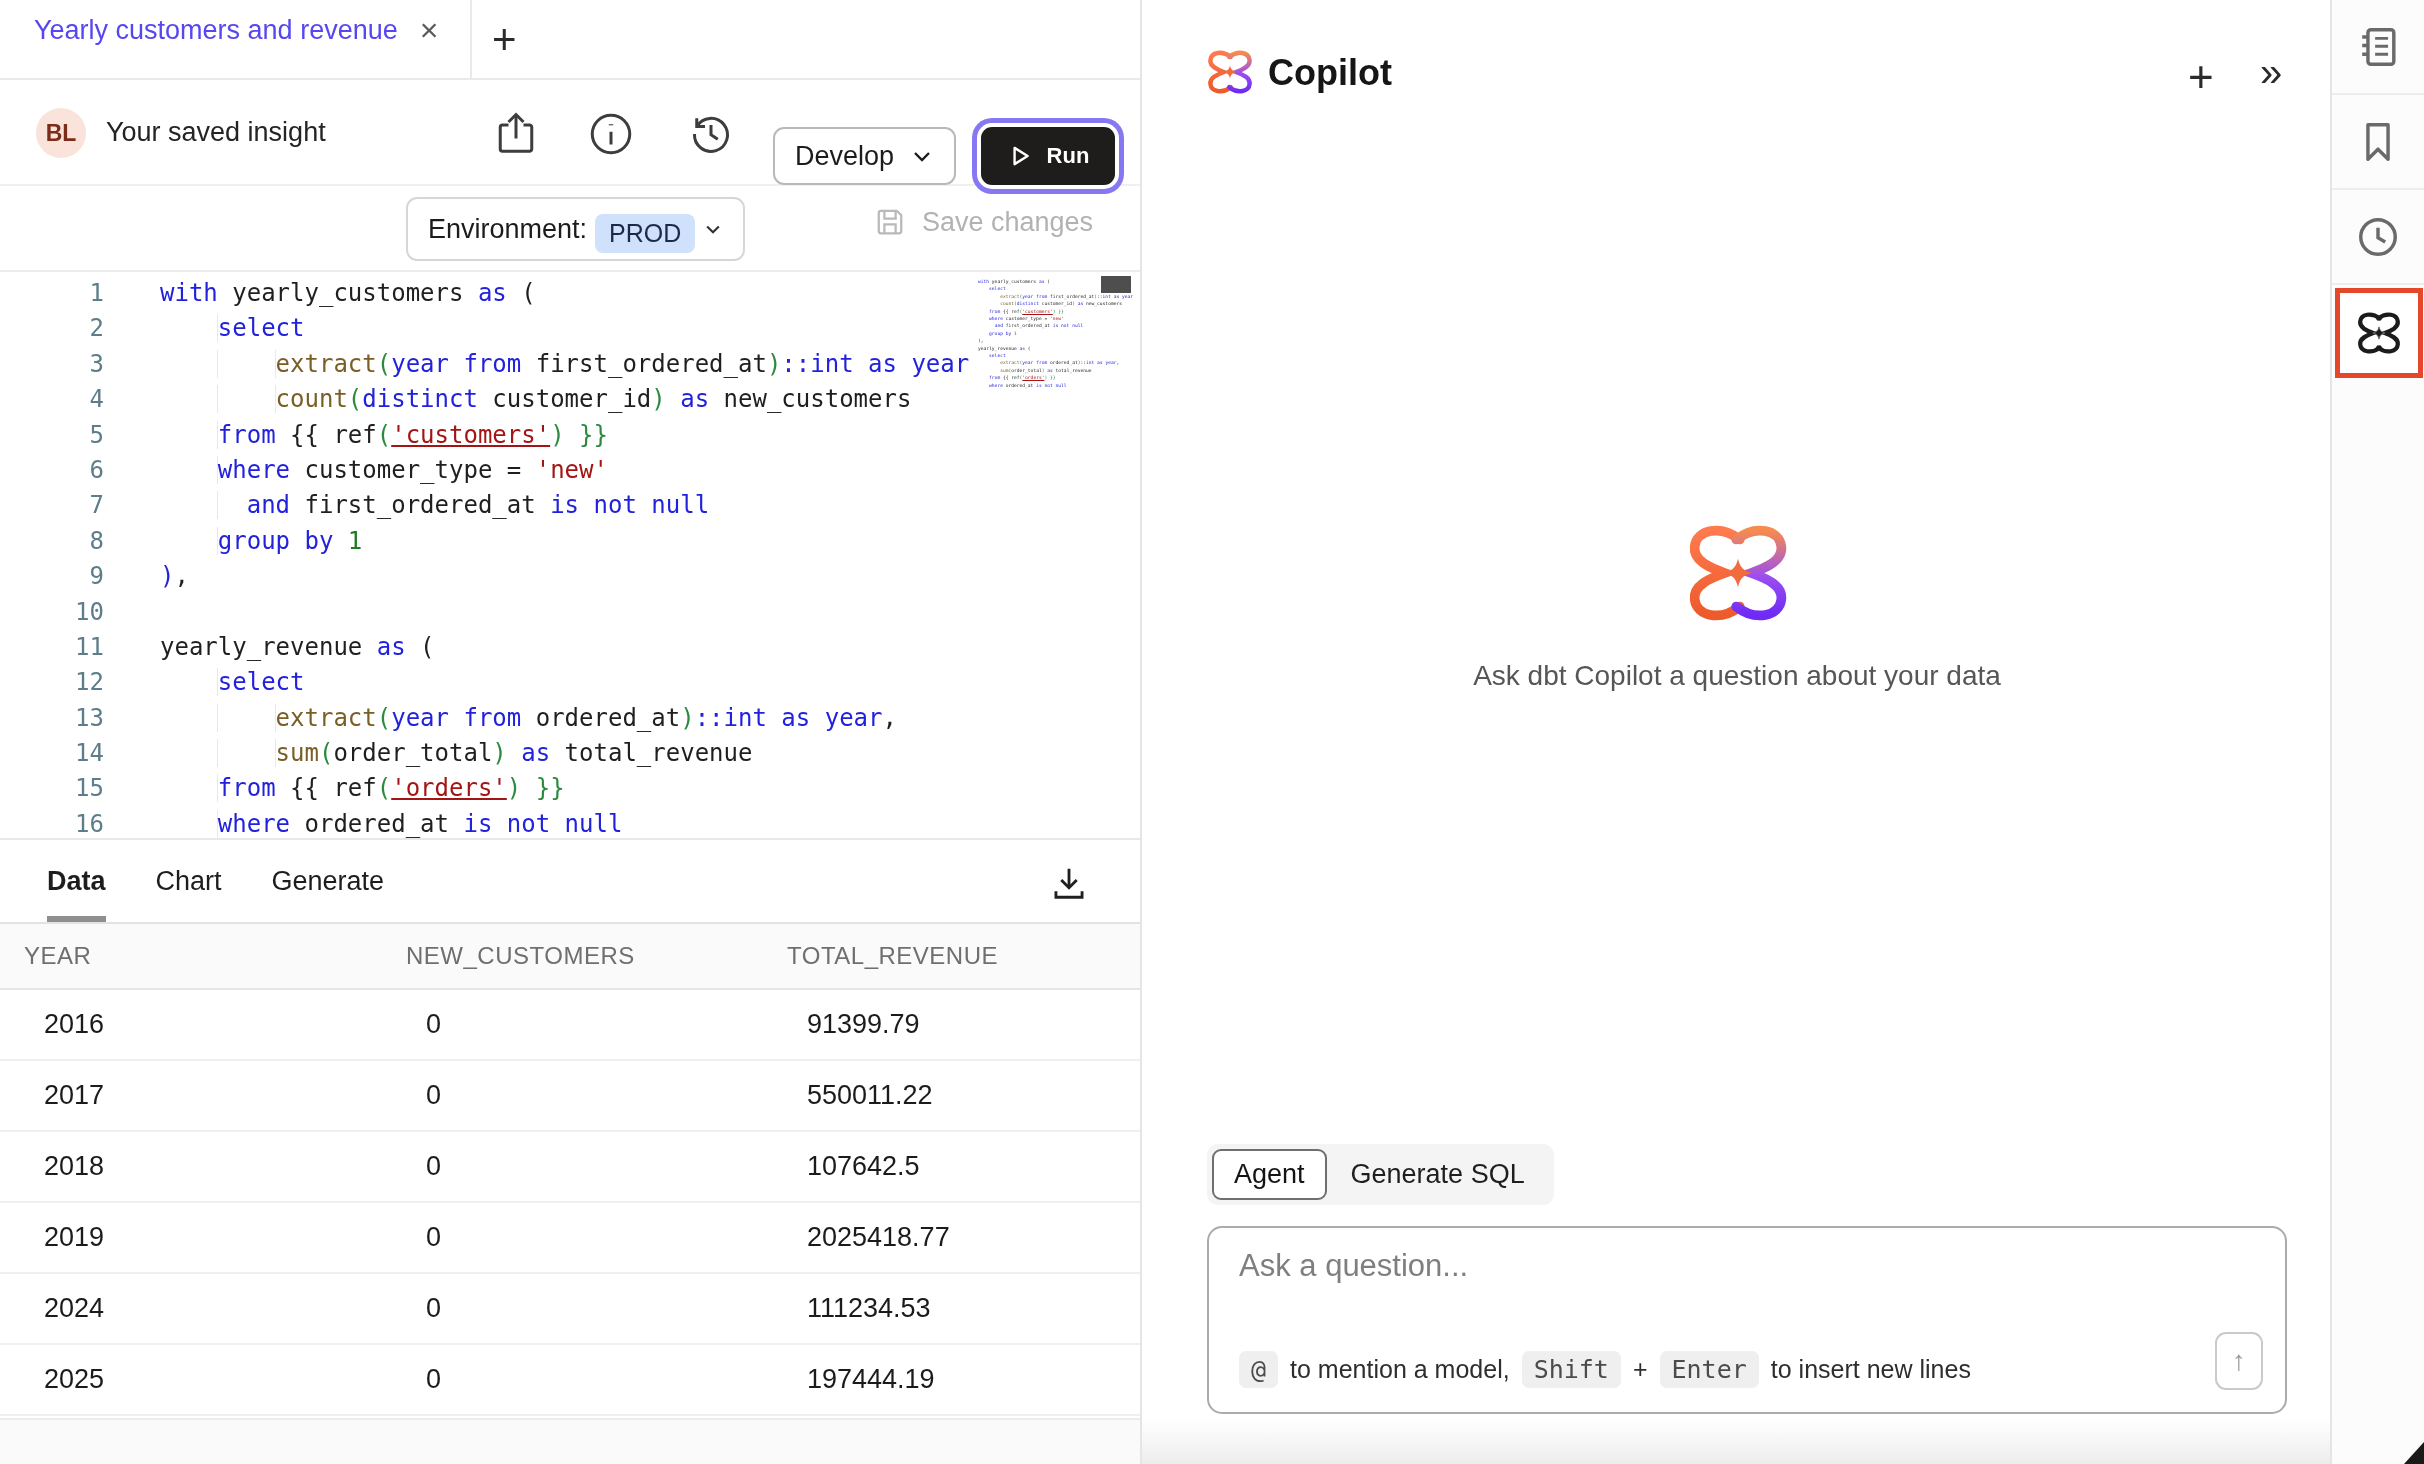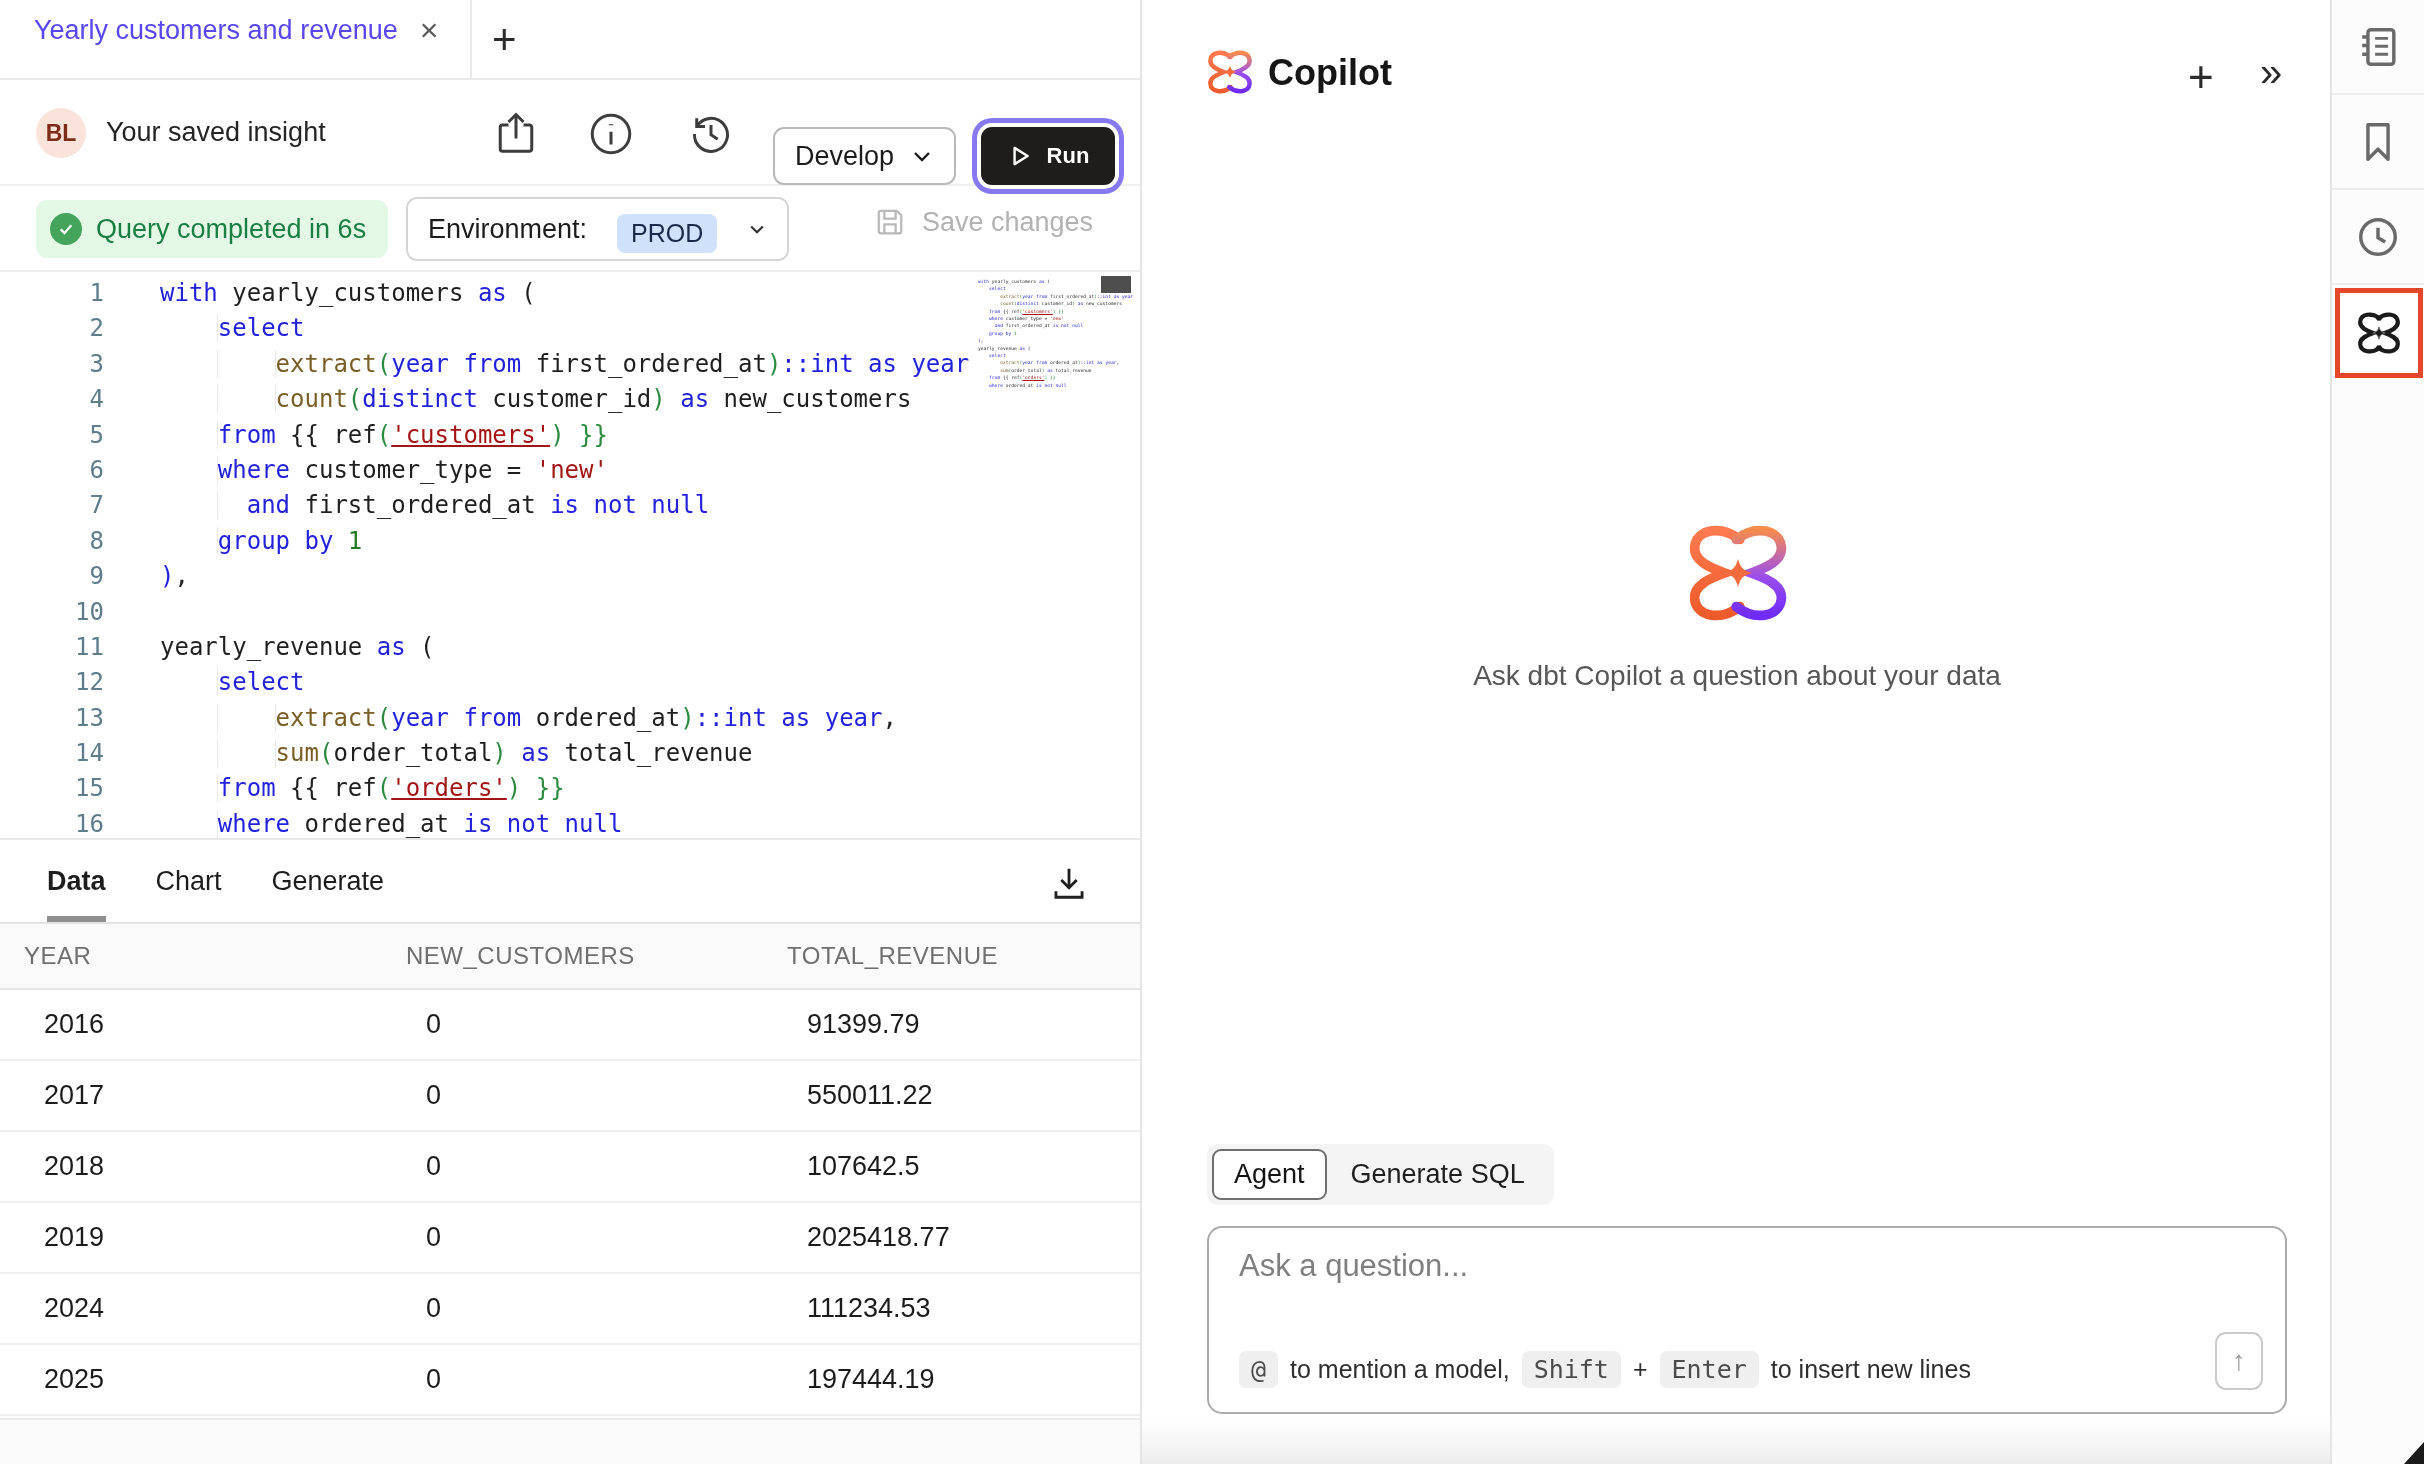--- a/index.html
+++ b/index.html
@@ -32,21 +32,21 @@
     font-size:22px; font-weight:600; cursor:pointer; }
 
   
   .status-bar { position:relative; height:86px; border-bottom:2px solid #ececec; }
   .query-pill { position:absolute; left:36px; top:14px; height:58px; background:#e4f8e6; border-radius:11px;
     display:flex; align-items:center; gap:14px; padding:0 22px 0 14px; }
   .check-circle { width:32px; height:32px; border-radius:50%; background:#44a45c; display:flex; align-items:center; justify-content:center; }
   .check-circle svg { width:18px; height:18px; stroke:#fff; stroke-width:3; fill:none; }
   .query-text { color:#1a7f43; font-size:27px; font-weight:500; }
   .env-select { position:absolute; left:406px; top:11px; height:64px; background:#fff; border:2px solid #d6d6d6; border-radius:11px;
-    display:flex; align-items:center; gap:30px; padding:0 20px; cursor:pointer; }
+    display:flex; align-items:center; gap:8px; padding:0 20px; cursor:pointer; }
   .env-label { font-size:27px; color:#1c1c1c; }
   .env-badge { background:#cfe1fb; color:#1b2a4a; font-size:25px; font-weight:500; padding:5px 14px; border-radius:8px;margin-top:8px; }
   .save-btn { position:absolute; left:872px; top:18px; display:flex; align-items:center; gap:14px; color:#b2b2b2; font-size:27px; cursor:default; }
   .save-btn svg { width:36px; height:36px; stroke:#b9b9b9; fill:none; stroke-width:2; }
 
   
   .editor { position:relative; height:566px; overflow:hidden; font-family:"DejaVu Sans Mono", monospace; }
   .code-lines { position:absolute; left:0; top:4px; right:0; }
   .code-line { height:35.4px; line-height:35.4px; font-size:24px; white-space:pre; display:flex; }
   .ln { display:inline-block; width:104px; text-align:right; color:#5d7d8a; flex:none; }
@@ -160,28 +160,20 @@
       </div>
       <div class="run-btn">
         <svg width="26" height="26" viewBox="0 0 24 24" fill="none" stroke="#fff" stroke-width="2.2" stroke-linejoin="round">
             <path d="M7 4.5 L19 12 L7 19.5 Z"></path>
           </svg>
         <span>Run</span>
       </div>
     </div>
 
     <div class="status-bar">
-      <div class="query-pill">
-        <span class="check-circle">
-          <svg viewBox="0 0 24 24">
-              <path d="M5 12.5 l5 5 L19 7"></path>
-            </svg>
-        </span>
-        <span class="query-text">Query completed in 6s</span>
-      </div>
       <div class="env-select">
         <span class="env-label">Environment:</span>
         <span class="env-badge">PROD</span>
         <svg width="20" height="20" viewBox="0 0 24 24" fill="none" stroke="#333" stroke-width="2.6">
             <path d="M5 9 l7 7 7-7"></path>
           </svg>
       </div>
       <div class="save-btn">
         <svg viewBox="0 0 32 32">
             <path d="M6 8 a2 2 0 0 1 2-2 h14 l4 4 v14 a2 2 0 0 1 -2 2 H8 a2 2 0 0 1 -2 -2 Z"></path>

